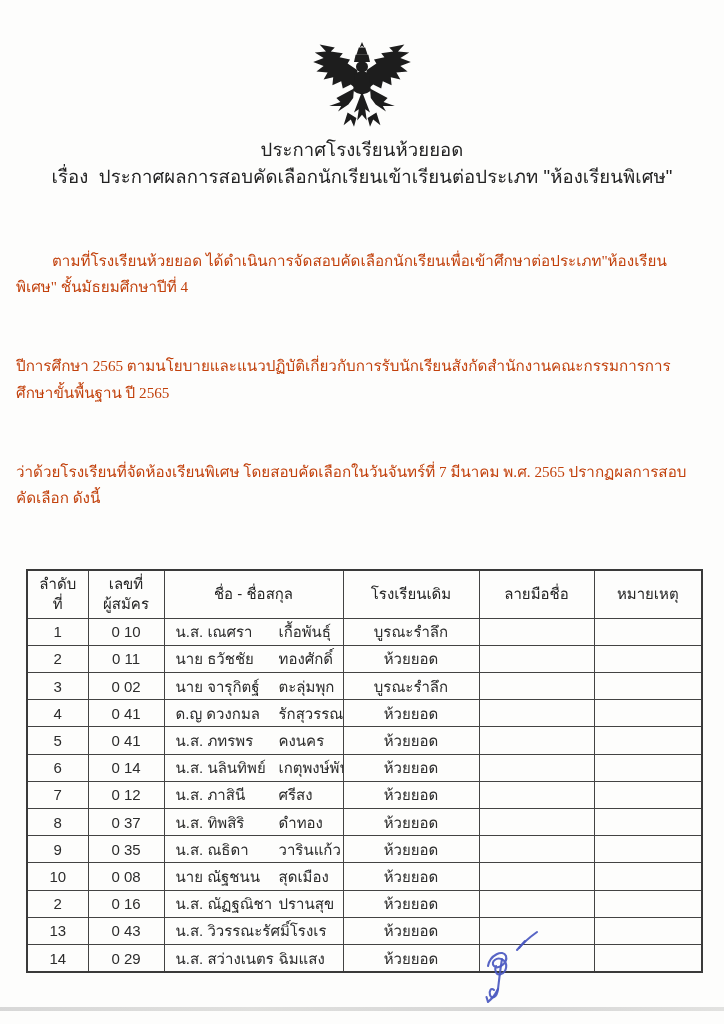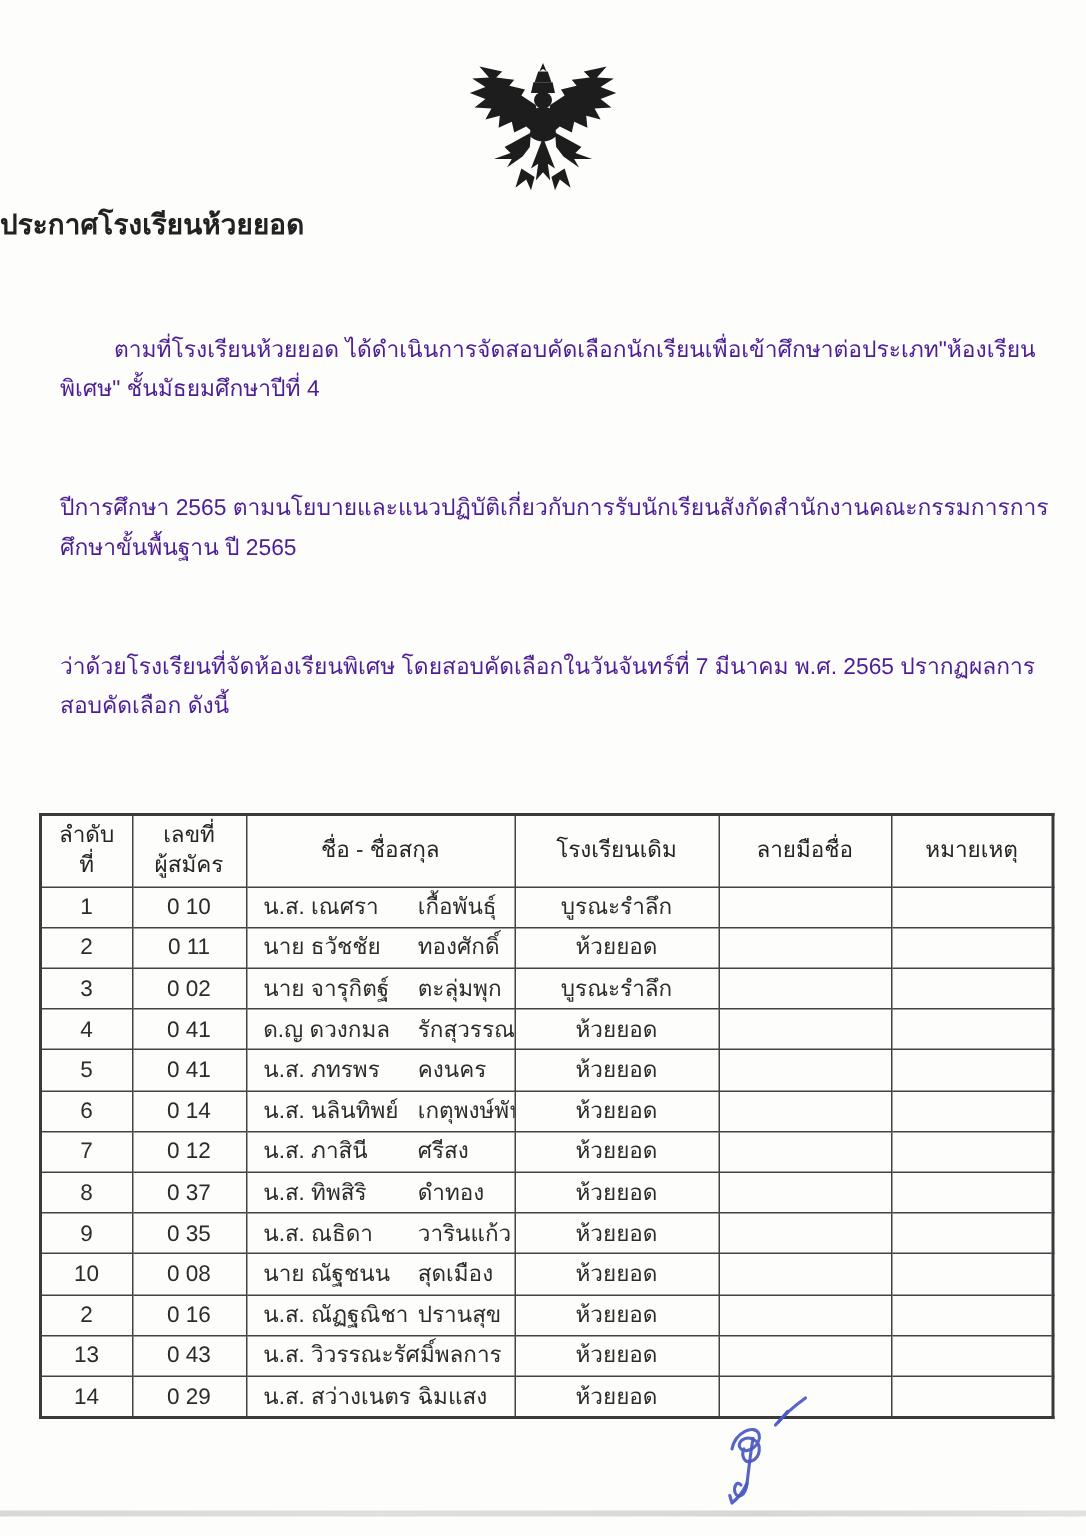--- a/index.html
+++ b/index.html
@@ -13,35 +13,37 @@
   }
   .page{position:absolute;inset:0;background:#fdfdfc;}
 
   .emblem-wrap{
     width:100%;display:flex;justify-content:center;
     padding-top:42px;
   }
   .emblem-wrap svg{width:112px;height:88px;}
 
   .doc-title{
-    font-weight:bold;
+    text-align:center;
+    font-weight:normal;
     font-size:18.5px;
     line-height:27px;
     color:#222;
     white-space:pre-wrap;
     letter-spacing:.1px;
   }
   .doc-title.first{margin-top:6px;}
 
   .intro{
-    margin:5px 22px 0 40px;
+    margin:5px 22px 0 16px;
     font-size:15.2px;
     line-height:26.4px;
-    color:#4c1d95;
+    color:#c2410c;
     white-space:pre-wrap;
+    font-family:Liberation Serif, serif;
   }
   .intro .line.indent{text-indent:36px;}
 
   table{
     border-collapse:collapse;
     table-layout:fixed;
     font-size:15px;
     color:#2c2c2c;
   }
   table.t1{margin:4px 0 0 26px;width:675px;border:2px solid #3a3a3a;}
@@ -120,20 +122,21 @@
 
         <path d="M70 62 L60 88 L66 84 L64 98 L70 91 L76 98 L74 84 L80 88 Z"></path>
 
         <path d="M52 88 L47 104 L56 97 L60 106 L63 95 Z"></path>
         <path transform="translate(140 0) scale(-1 1)" d="M52 88 L47 104 L56 97 L60 106 L63 95 Z"></path>
       </g>
     </svg>
   </div>
 
   <div class="doc-title first">ประกาศโรงเรียนห้วยยอด</div>
+  <div class="doc-title">เรื่อง  ประกาศผลการสอบคัดเลือกนักเรียนเข้าเรียนต่อประเภท "ห้องเรียนพิเศษ"</div>
 
   <div class="intro">
     <div class="line indent">ตามที่โรงเรียนห้วยยอด ได้ดำเนินการจัดสอบคัดเลือกนักเรียนเพื่อเข้าศึกษาต่อประเภท"ห้องเรียนพิเศษ" ชั้นมัธยมศึกษาปีที่ 4</div>
     <div class="line">ปีการศึกษา 2565 ตามนโยบายและแนวปฏิบัติเกี่ยวกับการรับนักเรียนสังกัดสำนักงานคณะกรรมการการศึกษาขั้นพื้นฐาน ปี 2565</div>
     <div class="line">ว่าด้วยโรงเรียนที่จัดห้องเรียนพิเศษ โดยสอบคัดเลือกในวันจันทร์ที่ 7 มีนาคม พ.ศ. 2565 ปรากฏผลการสอบคัดเลือก ดังนี้</div>
   </div>
 
   <table class="t1">
     <colgroup>
       <col style="width:61px">
@@ -311,21 +314,21 @@
           <td class="c-sign"></td>
           <td class="c-note"></td>
         </tr>
 
         <tr>
           <td class="c-no">13</td>
           <td class="c-app">0 43</td>
           <td class="c-name">
             <span class="name-wrap">
               <span class="name-given">น.ส. วิวรรณะรัศมิ์</span>
-              <span class="name-surname">พลการ</span>
+              <span class="name-surname">โรงเร</span>
             </span>
           </td>
           <td class="c-school">ห้วยยอด</td>
           <td class="c-sign"></td>
           <td class="c-note"></td>
         </tr>
 
         <tr>
           <td class="c-no">14</td>
           <td class="c-app">0 29</td>

